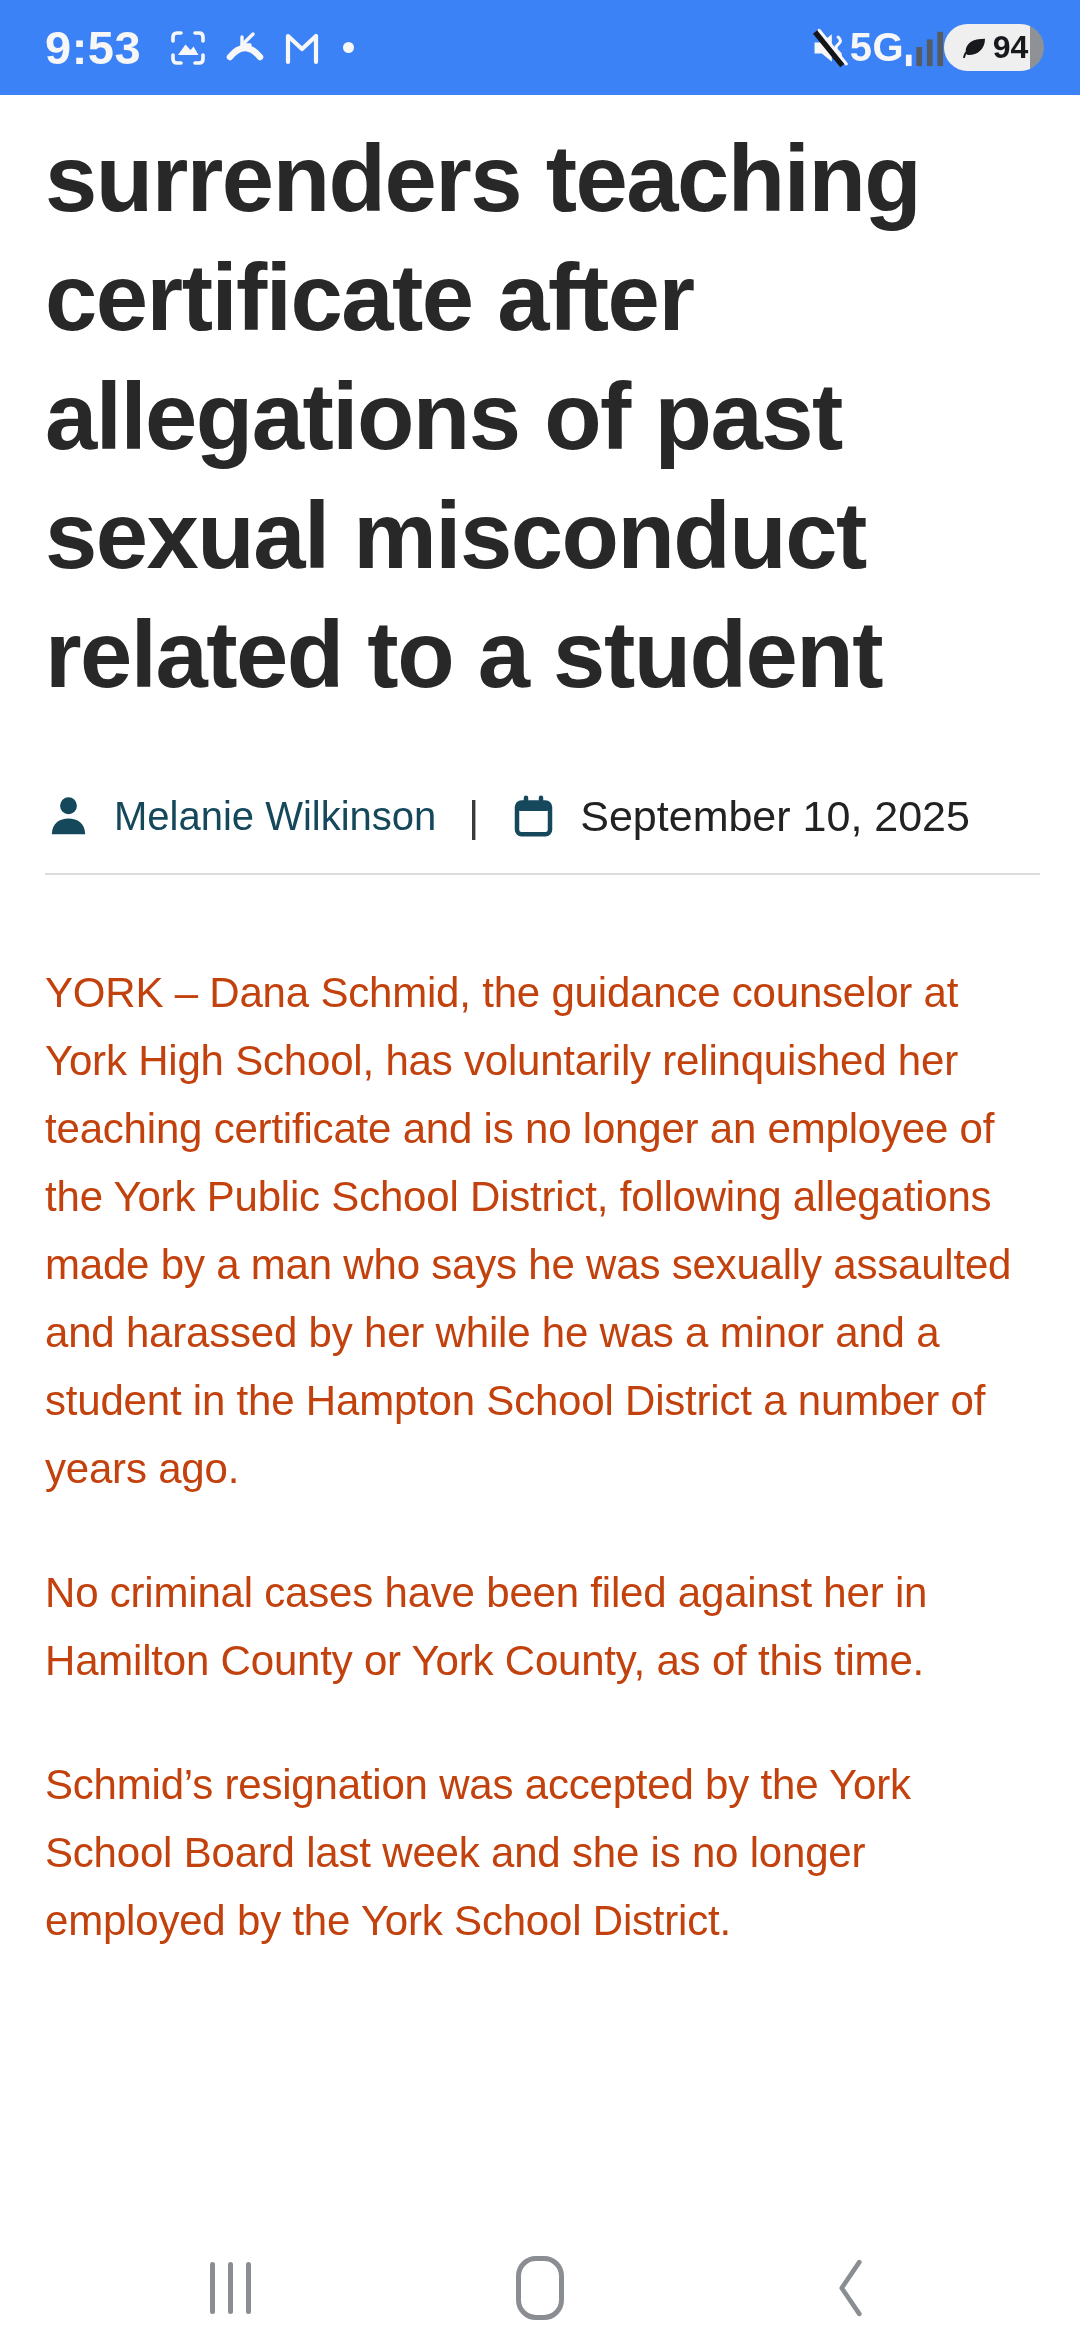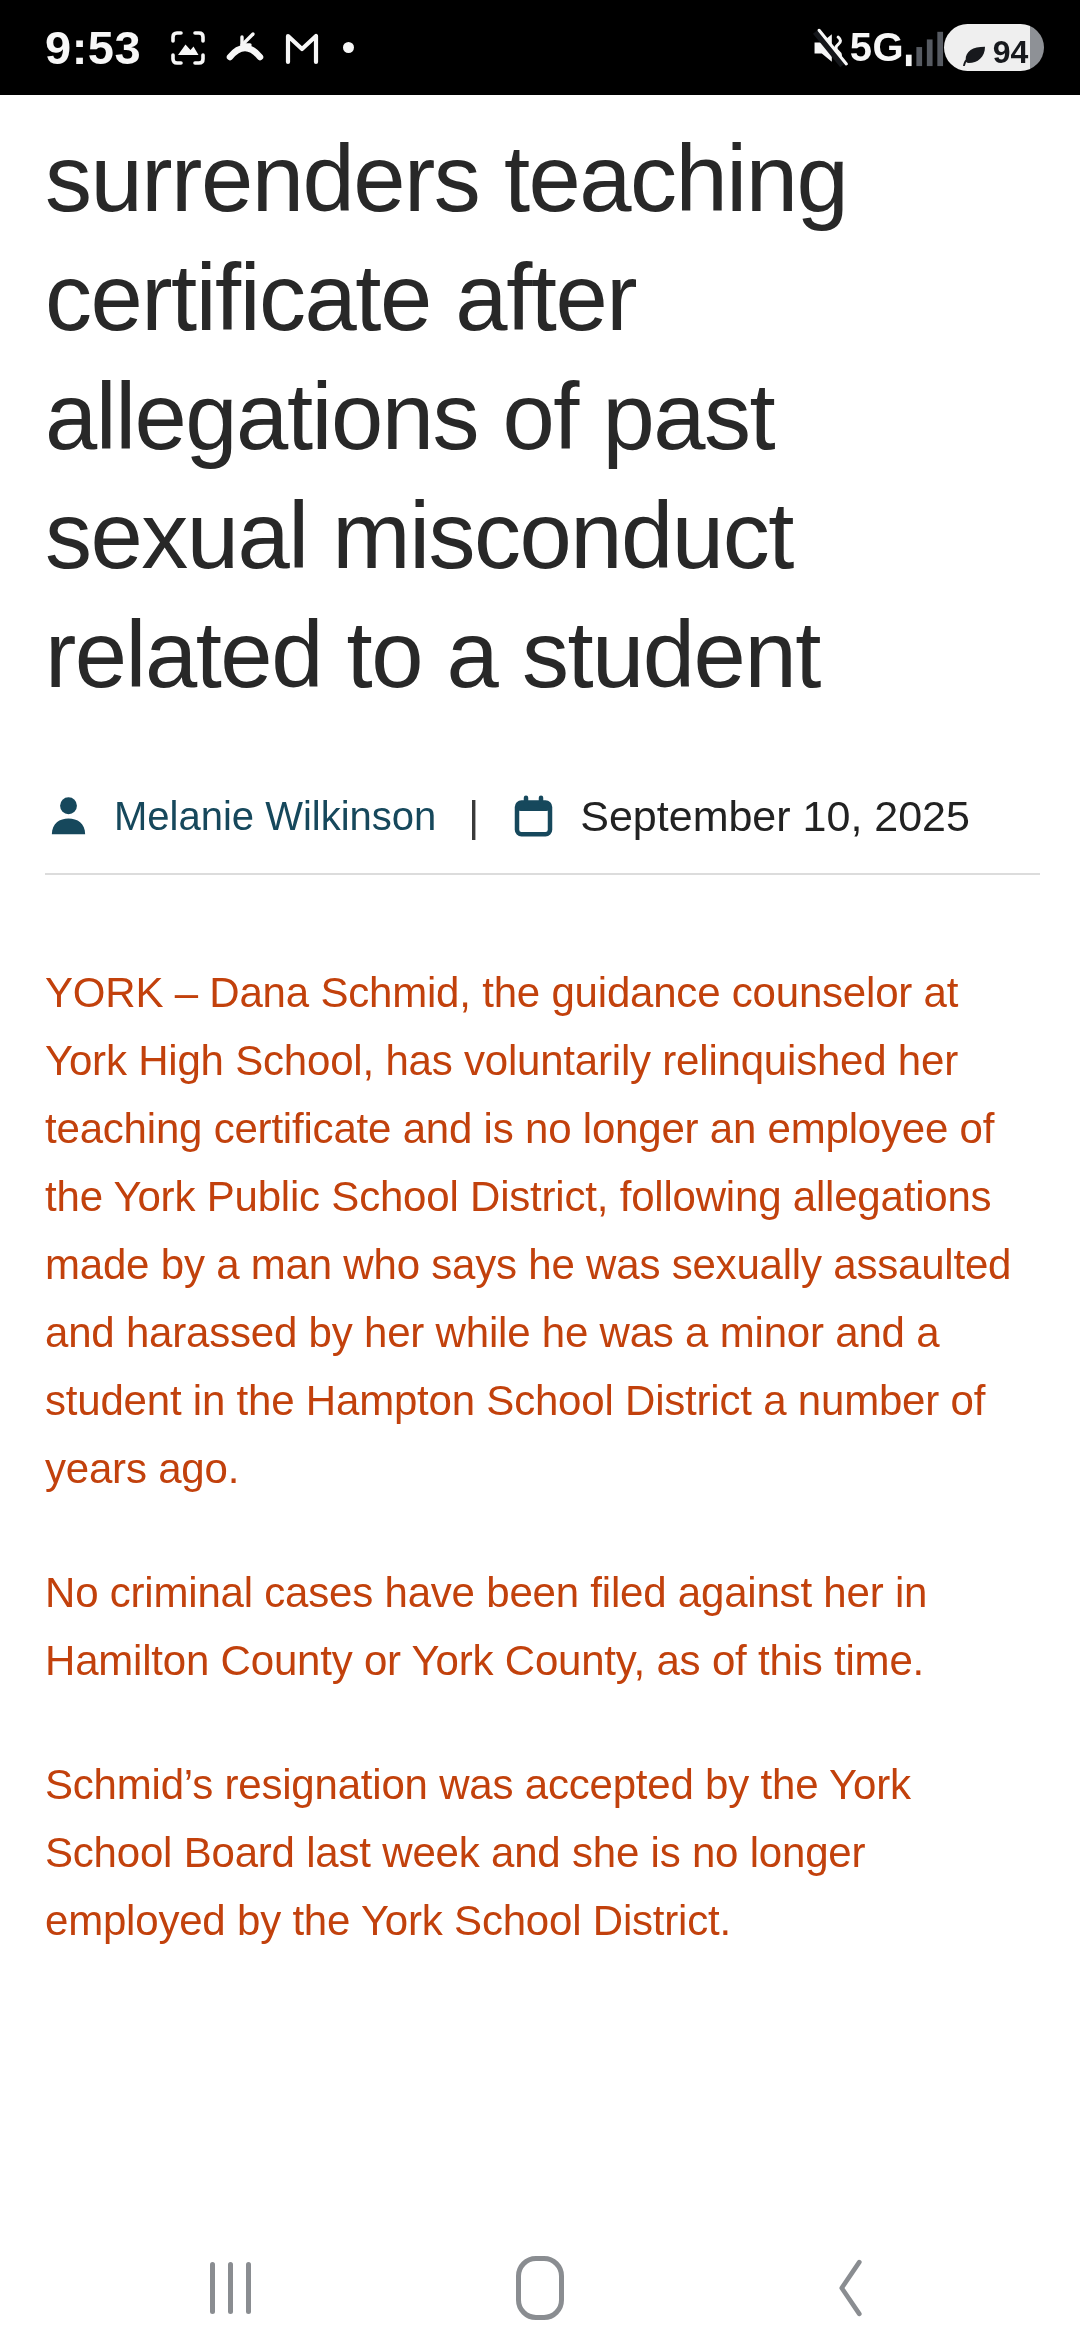--- a/index.html
+++ b/index.html
@@ -7,53 +7,53 @@
     width: 1080px; height: 2340px;
     background: #ffffff;
     font-family: "Liberation Sans", sans-serif;
     position: relative;
     overflow: hidden;
   }
 
   
   .status-bar {
     height: 95px;
-    background: #000000;
+    background: #3b82f6;
     color: #f7f7f7;
     display: flex;
     align-items: center;
     justify-content: space-between;
     padding: 0 36px 0 45px;
     box-sizing: border-box;
   }
   .sb-left { display: flex; align-items: center; gap: 17px; }
   .sb-time {
     font-size: 47px; font-weight: 700; letter-spacing: 0.5px; margin-right: 10px;
   }
   .sb-icon { width: 40px; height: 40px; display: block; }
   .sb-dot { width: 11px; height: 11px; border-radius: 50%; background: #f7f7f7; margin-left: 4px; }
   .sb-right { display: flex; align-items: center; }
   .sb-net { font-size: 40px; font-weight: 700; letter-spacing: 0.5px; }
   .battery-pill {
     height: 47px; min-width: 100px;
     border-radius: 24px;
     background: linear-gradient(to right, #efefef 0px, #efefef 86px, #8e9196 86px);
     color: #17191d;
-    display: flex; align-items: flex-end; justify-content: center;
+    display: flex; align-items: center; justify-content: center;
     gap: 3px; padding: 0 12px; box-sizing: border-box;
     font-size: 32px; font-weight: 700;
   }
 
   
   .article { padding: 0 40px 0 45px; }
   .headline {
     margin: 24px 0 0 0;
     font-size: 94px;
     line-height: 119px;
-    font-weight: 400;
+    font-weight: 700;
     letter-spacing: -1.5px;
     color: #282828;
     white-space: pre-line;
   }
   .byline {
     margin-top: 78px;
     display: flex;
     align-items: center;
   }
   .person-icon { width: 47px; height: 47px; margin-right: 22px; }

